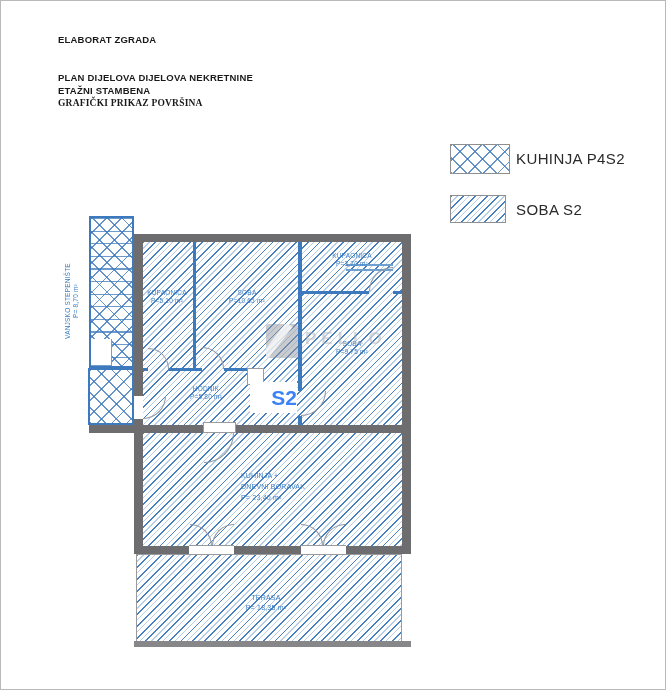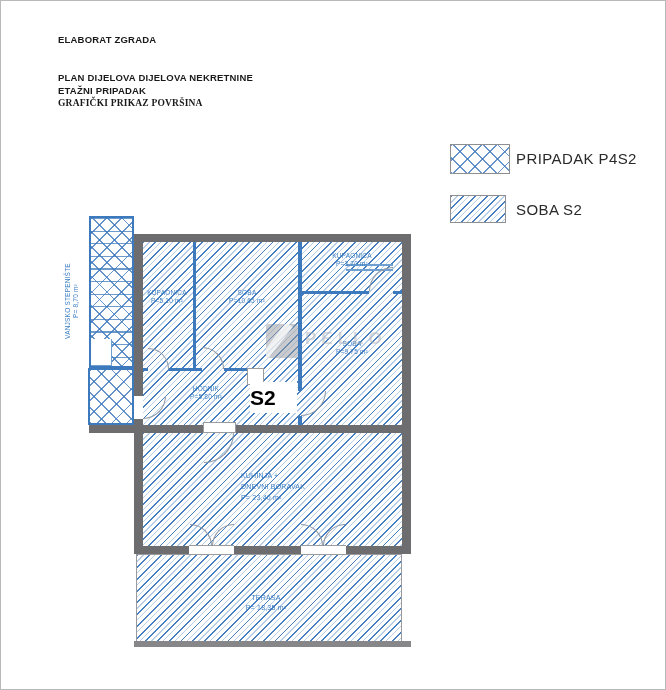--- a/index.html
+++ b/index.html
@@ -38,45 +38,45 @@
   .arc-br{border-left:none;border-top:none;border-bottom-right-radius:100%;}
   .rlabel{
     color:var(--room-label-blue,#3a7dc2);font-size:6.5px;line-height:8px;
     text-align:center;letter-spacing:.2px;z-index:6;
   }
   .hdr{color:#1a1a1a;font-weight:bold;font-size:9.5px;line-height:13px;letter-spacing:.2px;}
   .legend-label{color:#2a2a2a;font-size:15px;letter-spacing:.4px;}
   .swatch{border:1.5px solid #8f8f92;box-sizing:border-box;}
   .sill{background:#fff;border-top:1.2px solid #9b9b9d;border-bottom:1.2px solid #9b9b9d;box-sizing:border-box;}
   #floor-title{color:var(--floor-label-green,#2d6b4e);font-size:19px;font-weight:bold;letter-spacing:.5px;text-align:right;}
-  #unit-badge{background:#fff;color:#000000;font-size:21px;font-weight:bold;text-align:left;line-height:31px;z-index:6;}
+  #unit-badge{background:#fff;color:#3b82f6;font-size:21px;font-weight:bold;text-align:right;line-height:31px;z-index:6;}
   #watermark-text{
     color:rgba(173,176,182,.5);font-size:17px;letter-spacing:5px;font-weight:bold;z-index:7;
   }
   #watermark-logo{
     background:rgba(148,151,158,.5);border-radius:3px;z-index:7;overflow:hidden;
   }
   #watermark-logo span{
     position:absolute;left:6px;top:-4px;width:8px;height:44px;background:rgba(255,255,255,.75);
     transform:rotate(38deg);
   }
   .z1{z-index:1}.z2{z-index:2}.z3{z-index:3}.z4{z-index:4}
 </style>
 </head>
 <body>
 
 <div id="page">
 
   <div class="abs hdr" style="left:57px;top:32px;">ELABORAT ZGRADA</div>
   <div class="abs hdr" style="left:57px;top:70px;">PLAN DIJELOVA DIJELOVA NEKRETNINE</div>
-  <div class="abs hdr" style="left:57px;top:83px;">ETAŽNI PRIPADAK</div>
+  <div class="abs hdr" style="left:57px;top:83px;">ETAŽNI STAMBENA</div>
   <div class="abs hdr" style="left:57px;top:96px;font-family:Liberation Serif, serif;">GRAFIČKI PRIKAZ POVRŠINA</div>
 
   <div class="abs swatch hatch-x" style="left:449px;top:143px;width:60px;height:30px;"></div>
-  <div class="abs legend-label" style="left:515px;top:149px;">PRIPADAK P4S2</div>
+  <div class="abs legend-label" style="left:515px;top:149px;">KUHINJA P4S2</div>
   <div class="abs swatch hatch-stan" style="left:449px;top:194px;width:56px;height:28px;"></div>
   <div class="abs legend-label" style="left:515px;top:200px;">SOBA S2</div>
 
   <div class="abs treads blue-border z1" style="left:88px;top:215px;width:45px;height:152px;"></div>
   <div class="abs z2" style="left:90px;top:338px;width:21px;height:27px;background:#fff;border-right:1px solid #6f9fce;border-bottom:1px solid #6f9fce;box-sizing:border-box;"></div>
   <div class="abs hatch-x blue-border z1" style="left:87px;top:367px;width:46px;height:57px;"></div>
 
   <div class="abs rlabel" style="left:12px;top:291px;width:120px;height:18px;transform:rotate(-90deg);">
     <div>VANJSKO STEPENIŠTE</div>
     <div>P= 8,70 m²</div>

